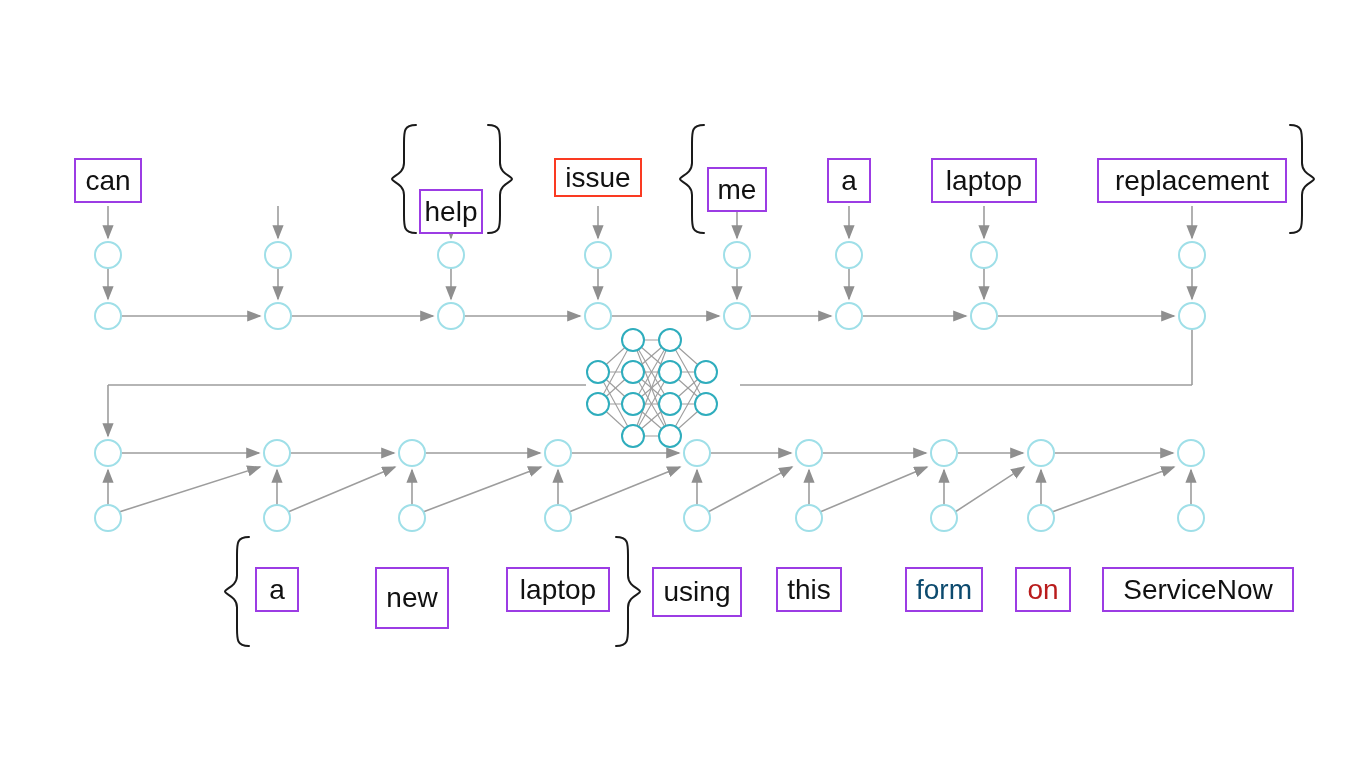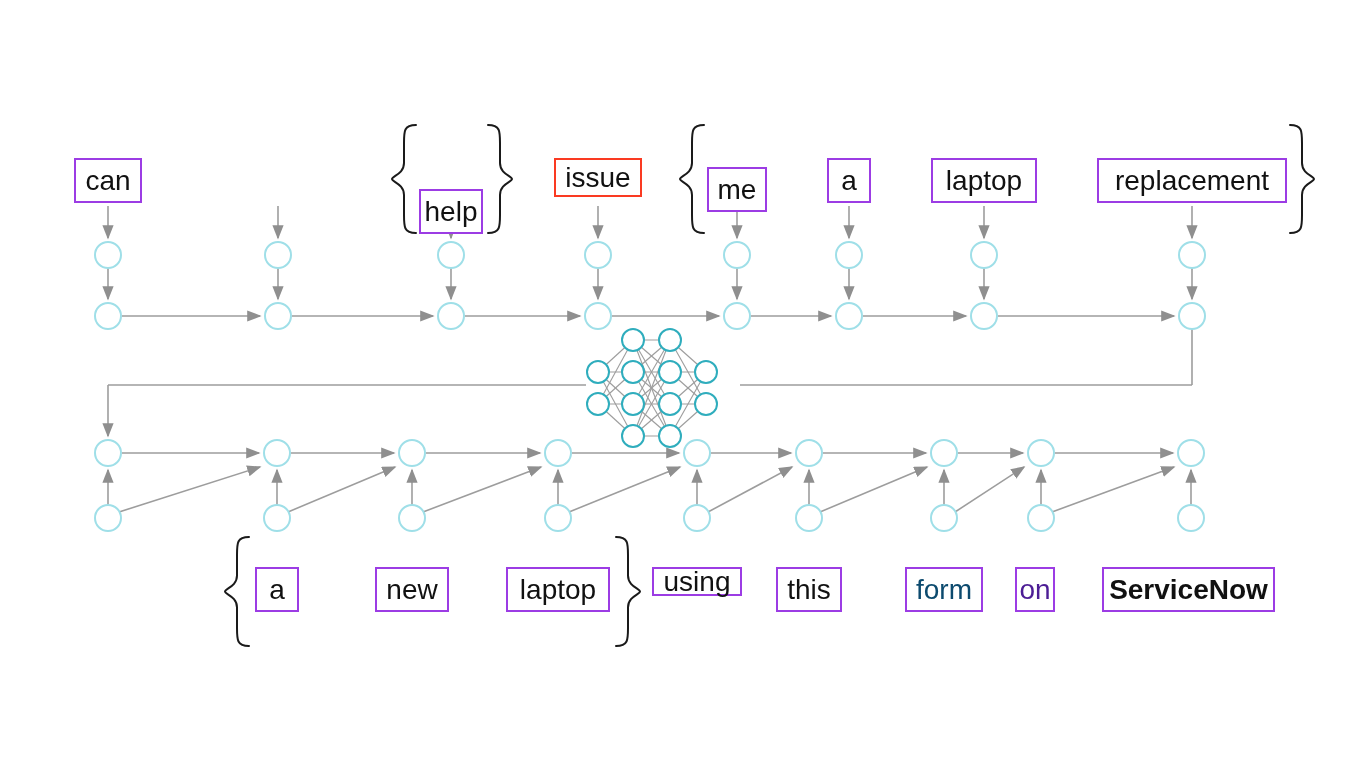--- a/index.html
+++ b/index.html
@@ -170,21 +170,21 @@
   </svg>
   <div id="boxes-layer">
       <div class="token purple" style="left: 74px; top: 158px; width: 68px; height: 45px; border-color: rgb(156, 60, 228); color: rgb(17, 17, 17);">can</div>
       <div class="token purple" style="left: 419px; top: 158px; width: 64px; height: 45px; border-color: rgb(156, 60, 228); color: rgb(17, 17, 17); margin-top: 31px;">help</div>
       <div class="token red" style="left: 554px; top: 158px; width: 88px; height: 39px; border-color: rgb(250, 58, 34); color: rgb(17, 17, 17);">issue</div>
       <div class="token purple" style="left: 707px; top: 158px; width: 60px; height: 45px; border-color: rgb(156, 60, 228); color: rgb(17, 17, 17); margin-top: 9px;">me</div>
       <div class="token purple" style="left: 827px; top: 158px; width: 44px; height: 45px; border-color: rgb(156, 60, 228); color: rgb(17, 17, 17);">a</div>
       <div class="token purple" style="left: 931px; top: 158px; width: 106px; height: 45px; border-color: rgb(156, 60, 228); color: rgb(17, 17, 17);">laptop</div>
       <div class="token purple" style="left: 1097px; top: 158px; width: 190px; height: 45px; border-color: rgb(156, 60, 228); color: rgb(17, 17, 17);">replacement</div>
       <div class="token purple" style="left: 255px; top: 567px; width: 44px; height: 45px; border-color: rgb(156, 60, 228); color: rgb(17, 17, 17);">a</div>
-      <div class="token purple" style="left: 375px; top: 567px; width: 74px; height: 45px; border-color: rgb(156, 60, 228); color: rgb(17, 17, 17);">new</div>
+      <div class="token purple" style="left: 375px; top: 567px; width: 74px; height: 62px; border-color: rgb(156, 60, 228); color: rgb(17, 17, 17);">new</div>
       <div class="token purple" style="left: 506px; top: 567px; width: 104px; height: 45px; border-color: rgb(156, 60, 228); color: rgb(17, 17, 17);">laptop</div>
-      <div class="token purple" style="left: 652px; top: 567px; width: 90px; height: 29px; border-color: rgb(156, 60, 228); color: rgb(17, 17, 17);">using</div>
+      <div class="token purple" style="left: 652px; top: 567px; width: 90px; height: 50px; border-color: rgb(156, 60, 228); color: rgb(17, 17, 17);">using</div>
       <div class="token purple" style="left: 776px; top: 567px; width: 66px; height: 45px; border-color: rgb(156, 60, 228); color: rgb(17, 17, 17);">this</div>
       <div class="token purple" style="left: 905px; top: 567px; width: 78px; height: 45px; border-color: rgb(156, 60, 228); color: #0c4a6e;">form</div>
-      <div class="token purple" style="left: 1015px; top: 567px; width: 40px; height: 45px; border-color: rgb(156, 60, 228); color: #4c1d95;">on</div>
-      <div class="token purple" style="left: 1102px; top: 567px; width: 173px; height: 45px; border-color: rgb(156, 60, 228); color: rgb(17, 17, 17); font-weight: bold;">ServiceNow</div>
+      <div class="token purple" style="left: 1015px; top: 567px; width: 56px; height: 45px; border-color: rgb(156, 60, 228); color: #b91c1c;">on</div>
+      <div class="token purple" style="left: 1102px; top: 567px; width: 192px; height: 45px; border-color: rgb(156, 60, 228); color: rgb(17, 17, 17);">ServiceNow</div>
     </div>
 </div>
 
 </body></html>

